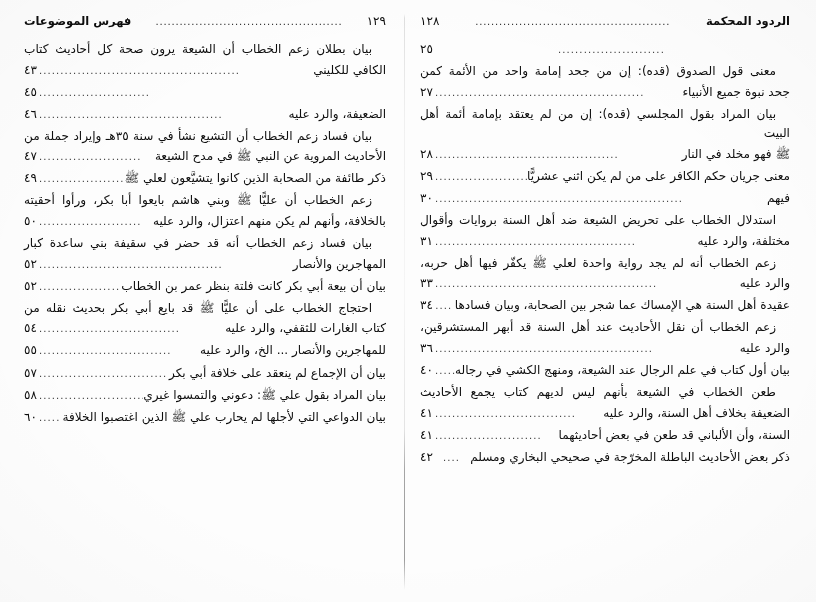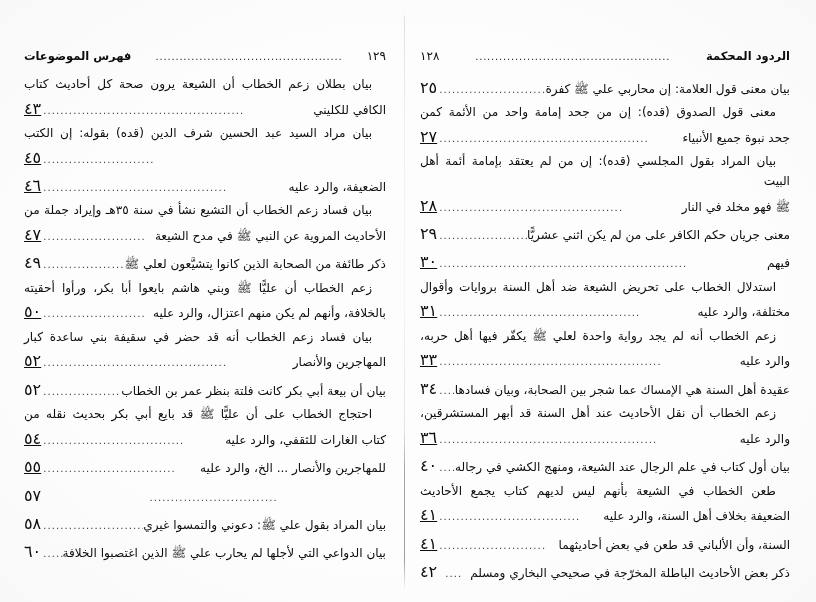--- a/index.html
+++ b/index.html
@@ -84,21 +84,20 @@
     letter-spacing: 0.8px;
     color: #2a2a2a;
     padding: 0 4px;
     direction: ltr;
     text-align: center;
   }
   .running-head .rh-folio {
     flex: 0 0 auto;
     font-size: 12px;
     font-weight: normal;
-    margin-top: 35px;
   }
 
   .toc-list {
     display: block;
   }
 
   .entry {
     font-size: 12.1px;
     line-height: 1.62;
     margin-bottom: 2.5px;
@@ -108,21 +107,21 @@
   }
   .entry .etext {
     
   }
   .entry .leader {
     letter-spacing: 1.1px;
     font-size: 10px;
     color: #3a3a3a;
   }
   .entry .epage {
-    font-size: 16px;
+    font-size: 12px;
     letter-spacing: 0;
   }
 
   
   .entry.single {
     display: flex;
     flex-direction: row;
     align-items: baseline;
     white-space: nowrap;
     text-align: initial;
@@ -155,21 +154,21 @@
   }
   .entry.multi .line2 .etext2 { flex: 0 0 auto; }
   .entry.multi .line2 .leader {
     flex: 1 1 auto;
     overflow: hidden;
     white-space: nowrap;
     direction: ltr;
     text-align: center;
     padding: 0 2px;
   }
-  .entry.multi .line2 .epage { flex: 0 0 auto; text-decoration: underline; }
+  .entry.multi .line2 .epage { flex: 0 0 auto; }
 
   
   .scan-tone {
     position: absolute;
     inset: 0;
     pointer-events: none;
     background:
       radial-gradient(ellipse at 50% 50%, rgba(0,0,0,0) 60%, rgba(0,0,0,0.018) 100%);
   }
 </style>
@@ -184,21 +183,20 @@
   <div class="page page-right">
     <div class="running-head">
       <span class="rh-title">الردود المحكمة</span>
       <span class="rh-dots">.................................................</span>
       <span class="rh-folio">١٢٨</span>
     </div>
 
     <div class="toc-list">
 
       <div class="entry single">
-        <span class="etext">بيان معنى قول العلامة: إن محاربي علي ﷺ كفرة</span>
         <span class="leader">.........................</span>
         <span class="epage">٢٥</span>
       </div>
 
       <div class="entry multi">
         <span class="line1">معنى قول الصدوق (قده): إن من جحد إمامة واحد من الأئمة كمن</span>
         <span class="line2">
           <span class="etext2">جحد نبوة جميع الأنبياء</span>
           <span class="leader">.................................................</span>
           <span class="epage">٢٧</span>
@@ -305,21 +303,20 @@
       <div class="entry multi">
         <span class="line1">بيان بطلان زعم الخطاب أن الشيعة يرون صحة كل أحاديث كتاب</span>
         <span class="line2">
           <span class="etext2">الكافي للكليني</span>
           <span class="leader">...............................................</span>
           <span class="epage">٤٣</span>
         </span>
       </div>
 
       <div class="entry multi">
-        <span class="line1">بيان مراد السيد عبد الحسين شرف الدين (قده) بقوله: إن الكتب</span>
         <span class="line2">
           <span class="leader">..........................</span>
           <span class="epage">٤٥</span>
         </span>
       </div>
 
       <div class="entry multi">
         <span class="line2">
           <span class="etext2">الضعيفة، والرد عليه</span>
           <span class="leader">...........................................</span>
@@ -377,20 +374,21 @@
 
       <div class="entry multi">
         <span class="line2">
           <span class="etext2">للمهاجرين والأنصار ... الخ، والرد عليه</span>
           <span class="leader">...............................</span>
           <span class="epage">٥٥</span>
         </span>
       </div>
 
       <div class="entry single">
+        <span class="etext">بيان أن الإجماع لم ينعقد على خلافة أبي بكر</span>
         <span class="leader">..............................</span>
         <span class="epage">٥٧</span>
       </div>
 
       <div class="entry single">
         <span class="etext">بيان المراد بقول علي ﷺ: دعوني والتمسوا غيري</span>
         <span class="leader">............................</span>
         <span class="epage">٥٨</span>
       </div>
 

